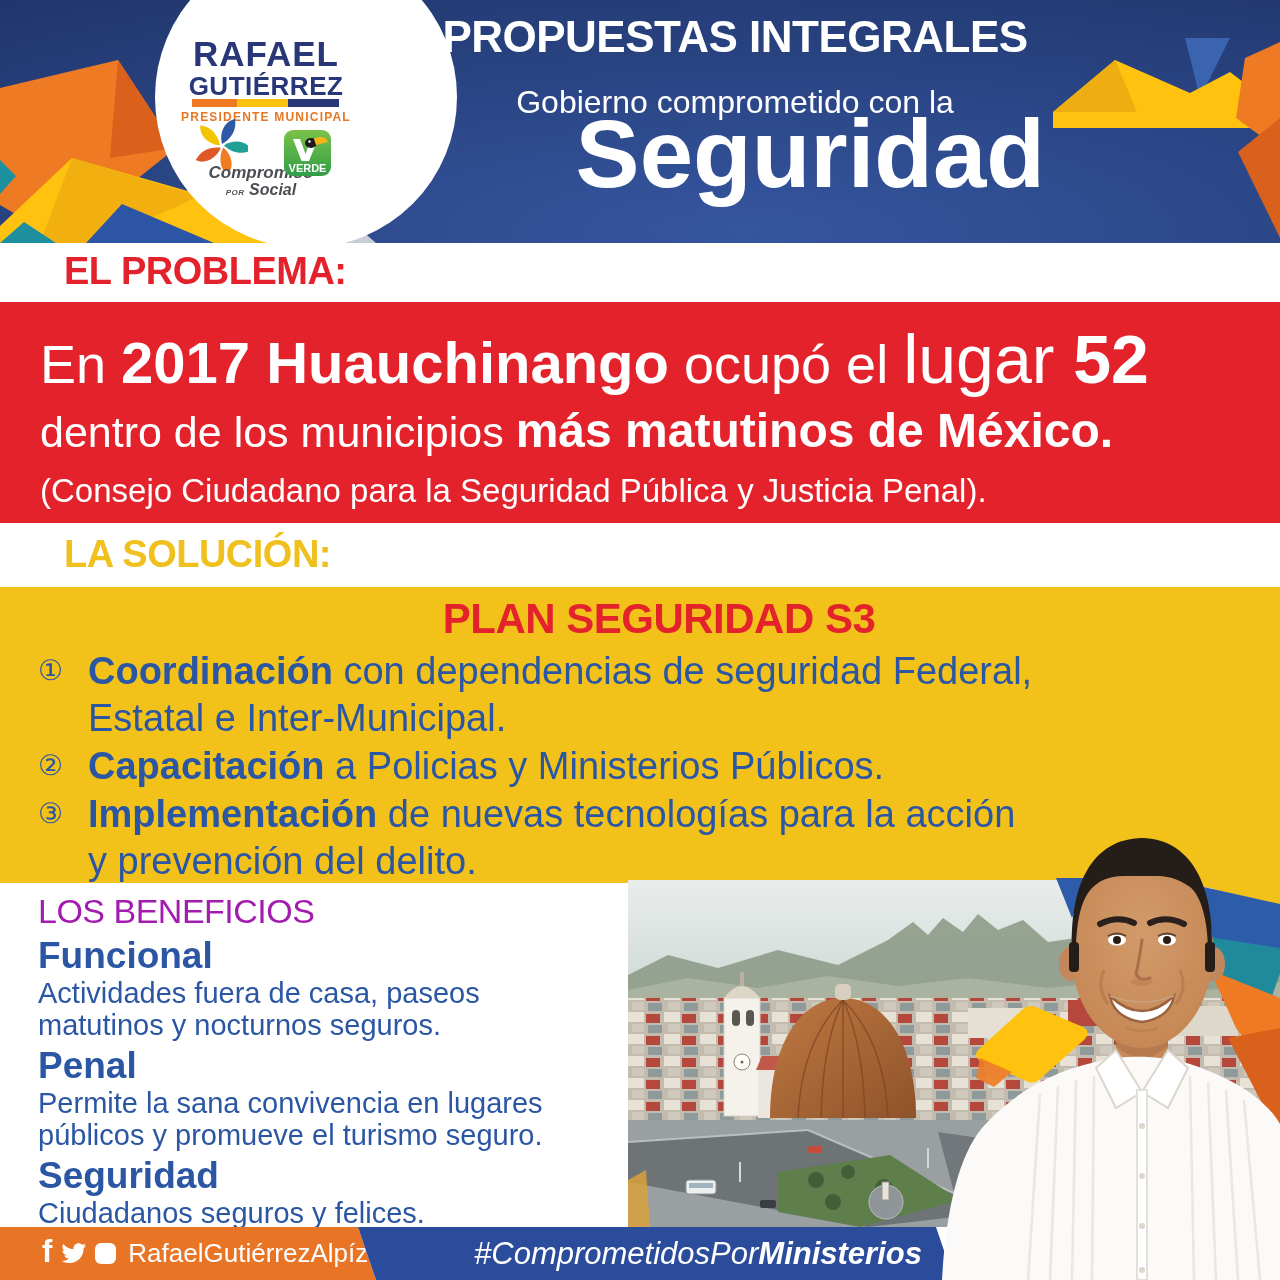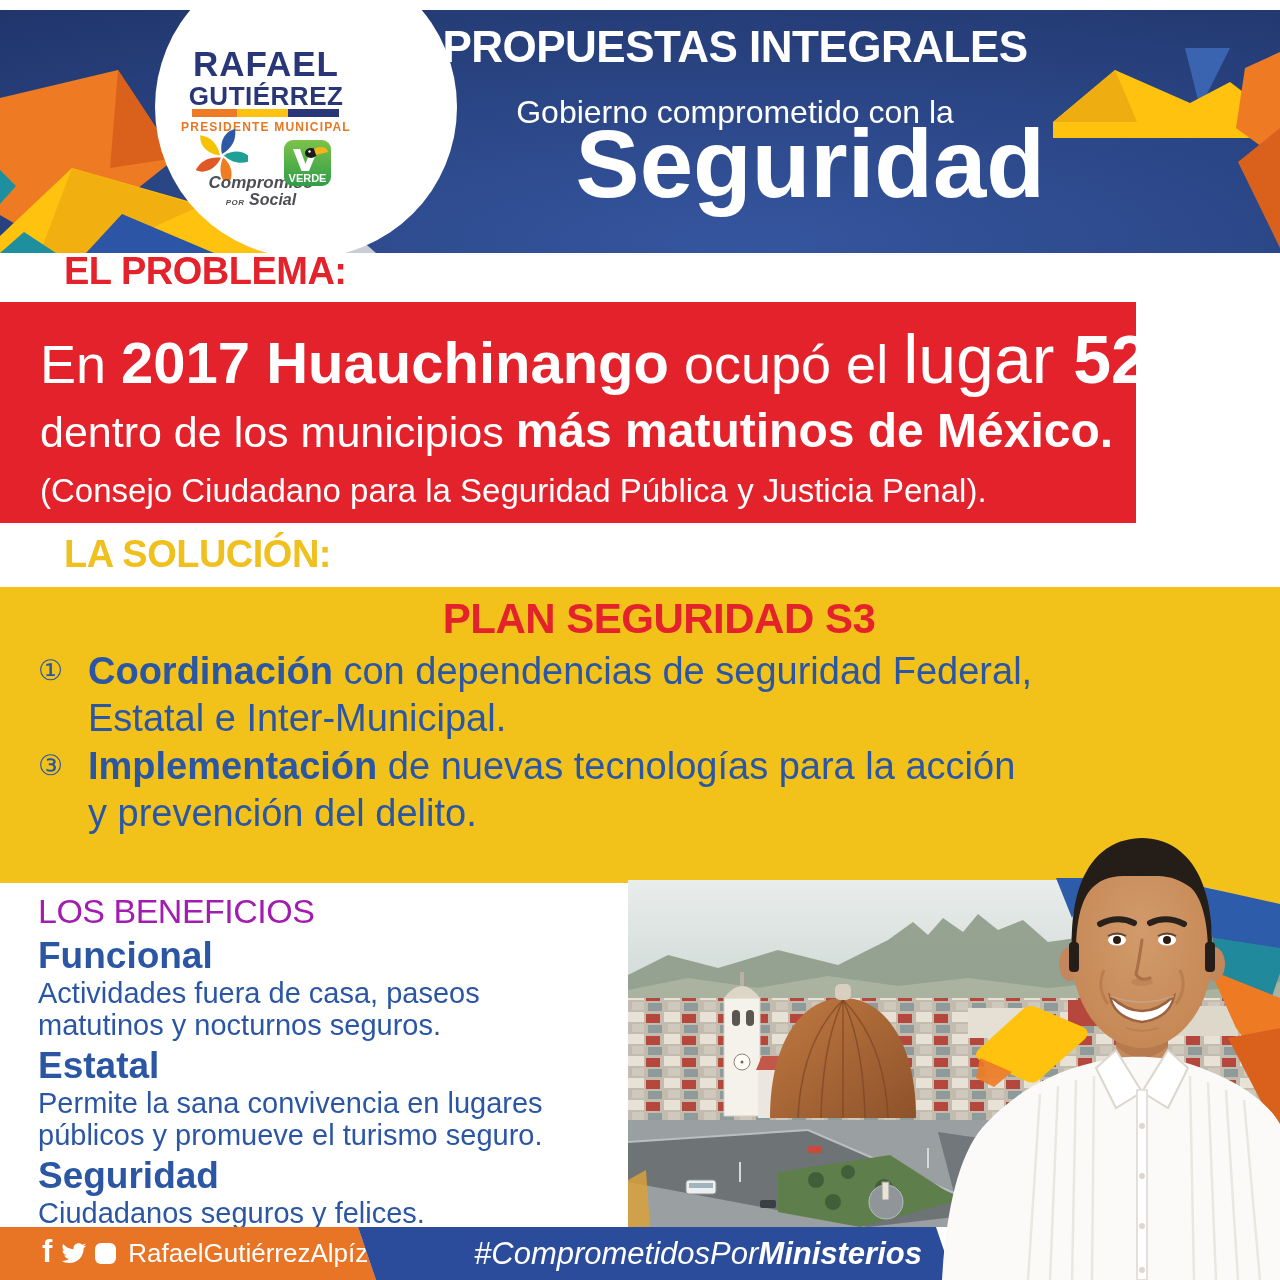--- a/index.html
+++ b/index.html
@@ -1,21 +1,21 @@
 <!DOCTYPE html>
 <html><head>
 <meta charset="utf-8">
 <style>
   html,body{margin:0;padding:0;}
   body{background:#ffffff;font-family:"Liberation Sans",sans-serif;}
   .canvas{position:relative;width:1280px;height:1280px;overflow:hidden;background:#fff;}
   .abs{position:absolute;}
 
   
-  .header{left:0;top:10px;width:1280px;height:243px;overflow:hidden;
+  .header{left:0;top:0;width:1280px;height:243px;overflow:hidden;
           background:radial-gradient(130% 170% at 58% 95%, #35559f 0%, #28427f 45%, #1a2757 100%);}
   .badge-circle{position:absolute;left:155px;top:-54px;width:302px;height:302px;border-radius:50%;background:#ffffff;}
   .b-first{position:absolute;left:185px;top:34px;width:162px;text-align:center;font-size:35px;font-weight:700;color:#293677;letter-spacing:1px;}
   .b-last{position:absolute;left:185px;top:71px;width:162px;text-align:center;font-size:26px;font-weight:700;color:#293677;letter-spacing:.5px;}
   .b-bar{position:absolute;left:192px;top:99px;width:147px;height:8px;display:flex;}
   .b-bar .s1{width:45px;height:8px;background:#ee7b24;}
   .b-bar .s2{width:51px;height:8px;background:#ffc20e;}
   .b-bar .s3{width:51px;height:8px;background:#293677;}
   .b-role{position:absolute;left:176px;top:110px;width:180px;text-align:center;font-size:12px;font-weight:700;color:#e87724;letter-spacing:1.2px;}
   .b-comp{position:absolute;left:186px;top:163px;width:150px;text-align:center;font-size:17px;font-weight:700;font-style:italic;color:#4d4e53;}
@@ -24,21 +24,21 @@
   .b-pue .big{font-size:16px;font-weight:700;}
   .kicker{position:absolute;left:420px;top:12px;width:630px;text-align:center;font-size:44px;font-weight:700;color:#fff;letter-spacing:-.5px;}
   .subtitle{position:absolute;left:420px;top:84px;width:630px;text-align:center;font-size:32px;color:#fff;}
   .h-title{position:absolute;left:415px;top:104px;width:630px;text-align:right;font-size:96px;line-height:100px;font-weight:700;color:#fff;}
 
   
   .problem-label{left:64px;top:250px;font-size:38px;font-weight:800;color:#e3222b;letter-spacing:-.5px;}
   .solution-label{left:64px;top:533px;font-size:38px;font-weight:800;color:#efc01e;letter-spacing:-.5px;}
 
   
-  .problem-banner{left:0;top:302px;width:1136px;height:221px;background:#e3222b;color:#fff;padding:20px 0 0 40px;box-sizing:border-box;}
+  .problem-banner{left:0;top:302px;width:1280px;height:221px;background:#e3222b;color:#fff;padding:20px 0 0 40px;box-sizing:border-box;}
   .p1{font-size:54px;line-height:74px;white-space:nowrap;}
   .p1 .b{font-size:58px;font-weight:700;}
   .p1 .lg{font-size:68px;}
   .p1 .lgb{font-size:68px;font-weight:700;}
   .p2{font-size:43px;line-height:60px;white-space:nowrap;}
   .p2 .b{font-size:48px;font-weight:700;}
   .p3{font-size:33px;line-height:50px;margin-top:4px;white-space:nowrap;}
 
   
   .solution-banner{left:0;top:587px;width:1280px;height:296px;background:#f2c21b;padding:8px 0 0 38px;box-sizing:border-box;}
@@ -162,35 +162,38 @@
   <div class="abs solution-label">LA SOLUCIÓN:</div>
 
   <div class="abs solution-banner">
     <div class="plan">PLAN SEGURIDAD S3</div>
     <div class="sol-list">
       <div class="sol-item">
         <div class="sol-line"><span class="num">①</span><b>Coordinación</b><span> con dependencias de seguridad Federal,</span></div>
         <div class="sol-line cont">Estatal e Inter-Municipal.</div>
       </div>
       <div class="sol-item">
+        <div class="sol-line"><span class="num">②</span><b>Capacitación</b><span> a Policias y Ministerios Públicos.</span></div>
+      </div>
+      <div class="sol-item">
         <div class="sol-line"><span class="num">③</span><b>Implementación</b><span> de nuevas tecnologías para la acción</span></div>
         <div class="sol-line cont">y prevención del delito.</div>
       </div>
     </div>
   </div>
 
   <div class="abs benefits">
     <div class="ben-title">LOS BENEFICIOS</div>
     <div>
       <div class="ben-h">Funcional</div>
       <div class="ben-t">Actividades fuera de casa, paseos</div>
       <div class="ben-t">matutinos y nocturnos seguros.</div>
     </div>
     <div>
-      <div class="ben-h">Estatal</div>
+      <div class="ben-h">Penal</div>
       <div class="ben-t">Permite la sana convivencia en lugares</div>
       <div class="ben-t">públicos y promueve el turismo seguro.</div>
     </div>
     <div>
       <div class="ben-h">Seguridad</div>
       <div class="ben-t">Ciudadanos seguros y felices.</div>
     </div>
   </div>
 
   <div class="abs media">

